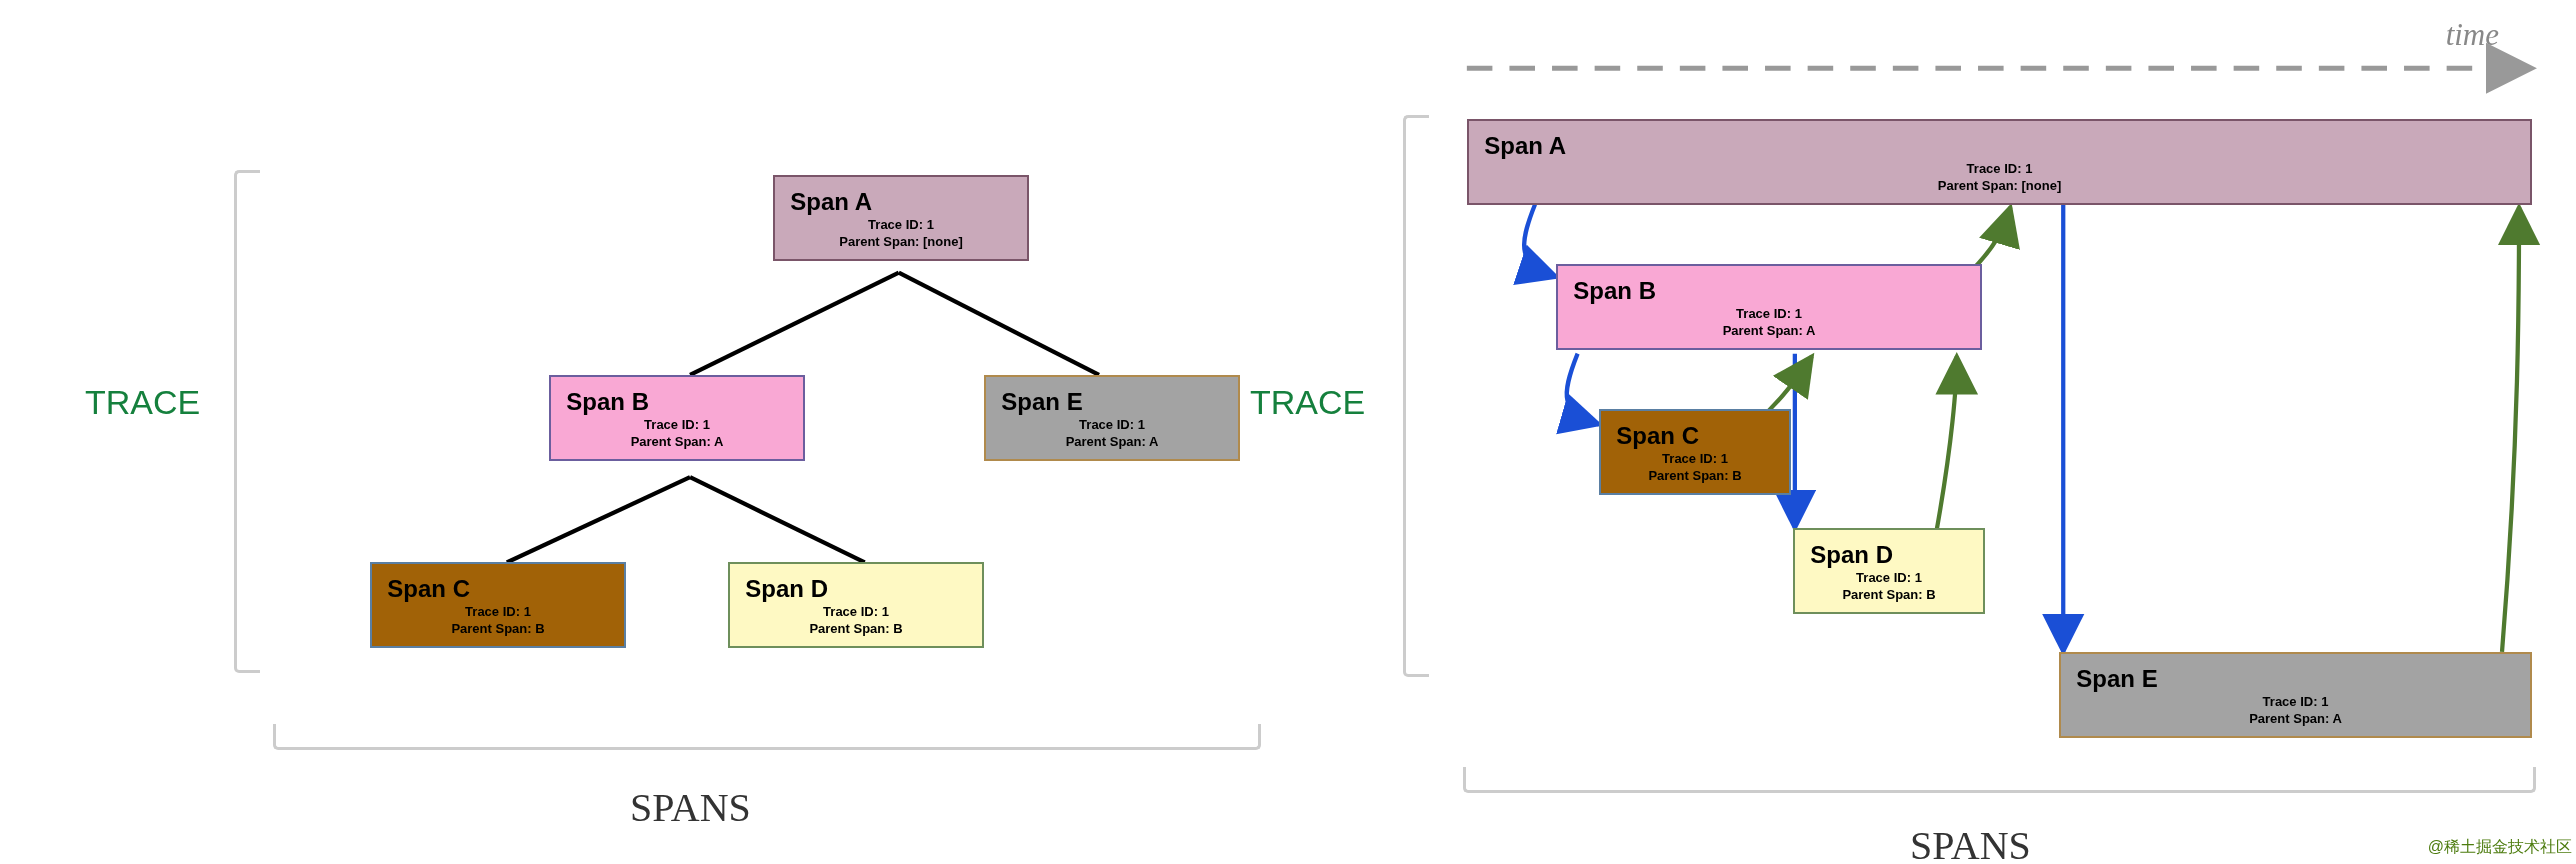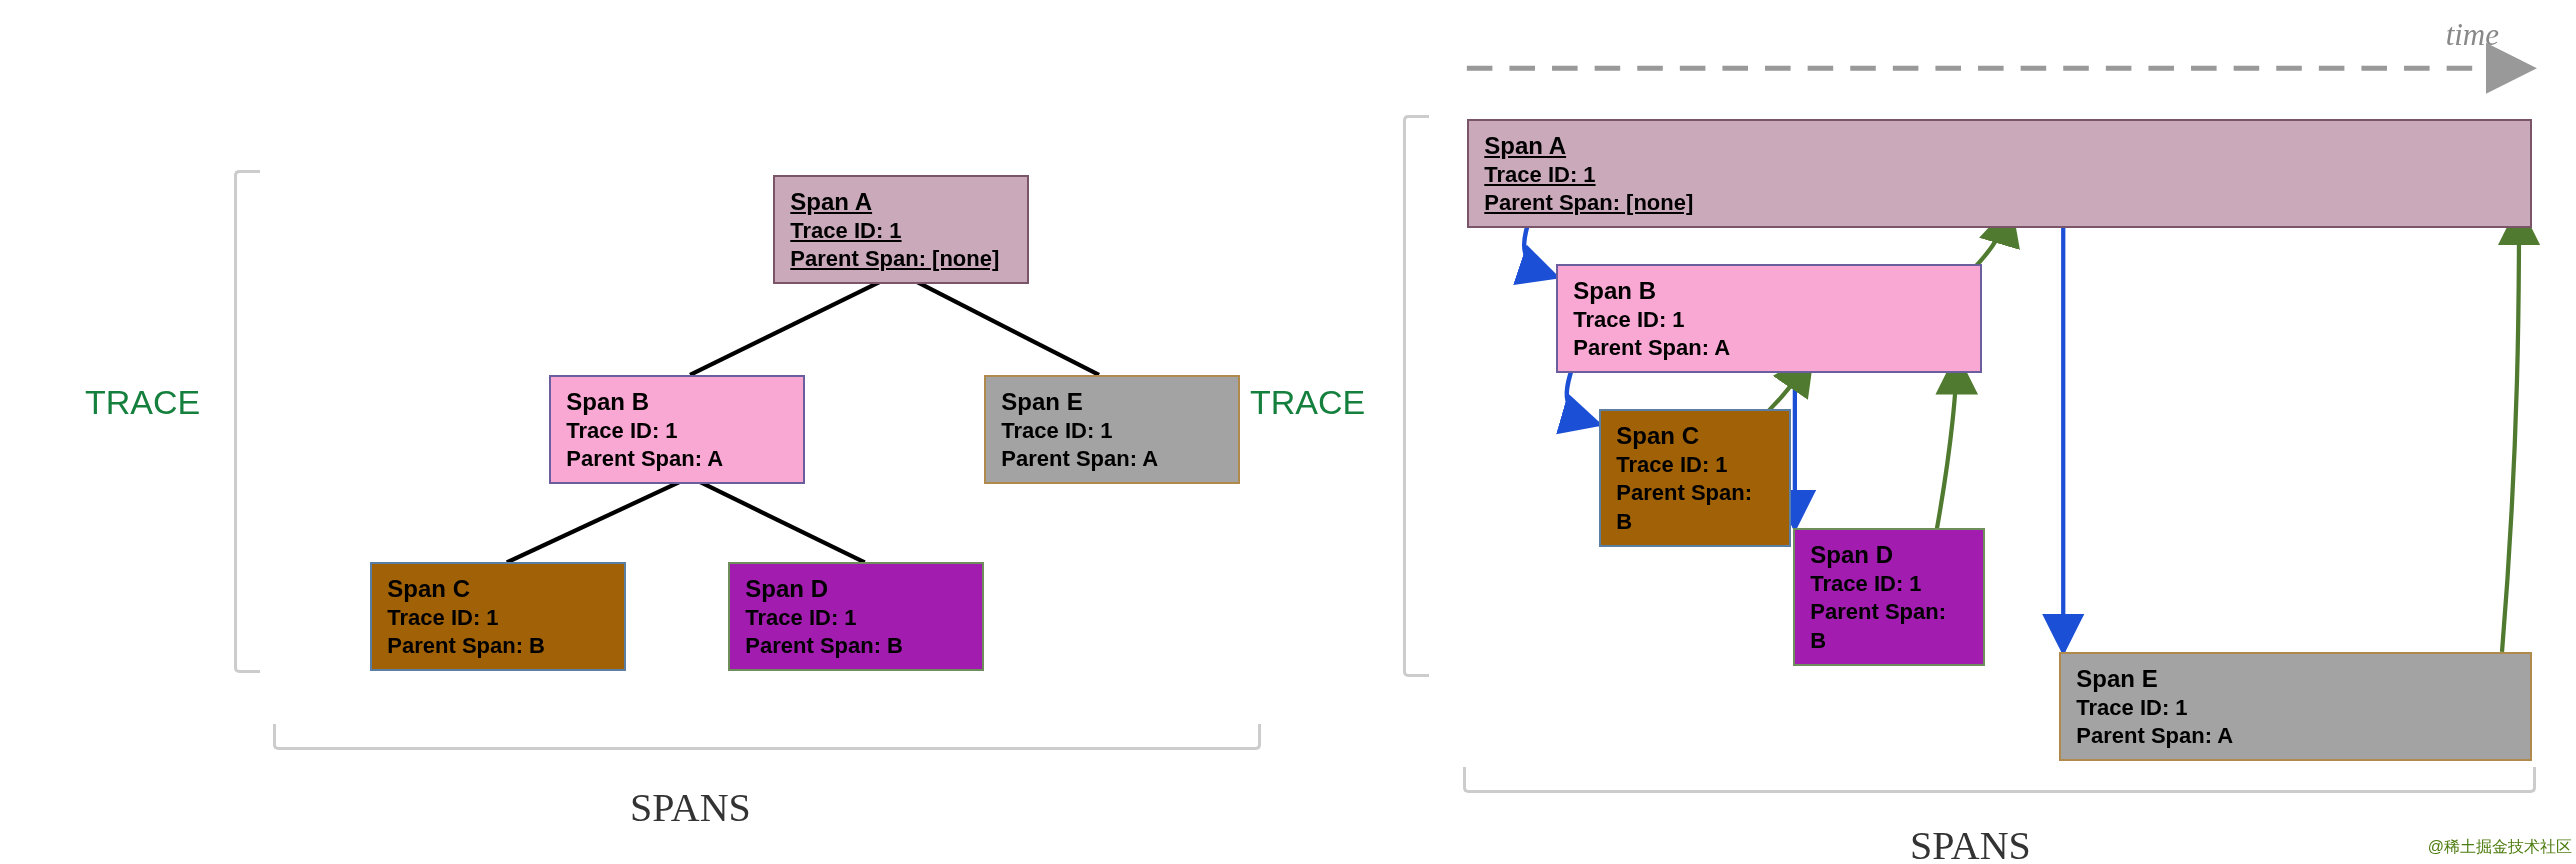--- a/index.html
+++ b/index.html
@@ -24,26 +24,26 @@
     .panel-right { margin-left: 34px; }
 
     .span-box {
       position: absolute;
       border: 2.6px solid;
       padding: 8.5px 15.3px;
       font-size: 20.4px;
       line-height: 1.3;
     }
     .span-title { font-weight: bold; font-size: 24px; }
-    .span-meta { font-weight: bold; font-size: 22px; }
-
-    .span-a { background: #c9a9ba; border-color: #7a5569; text-decoration: underline; }
+    .span-meta { font-weight: bold; font-size: 13px; text-align: center; }
+
+    .span-a { background: #c9a9ba; border-color: #7a5569; }
     .span-b { background: #f9a8d4; border-color: #6b5e9e; }
     .span-c { background: #a16207; border-color: #5a7fa3; }
-    .span-d { background: #a21caf; border-color: #6e8f5b; }
+    .span-d { background: #fef9c3; border-color: #6e8f5b; }
     .span-e { background: #a3a3a3; border-color: #b08a4c; }
 
     .trace-label {
       position: absolute;
       font-size: 34px;
       color: #15803d;
       font-family: Arial, sans-serif;
     }
     .spans-label {
       position: absolute;

